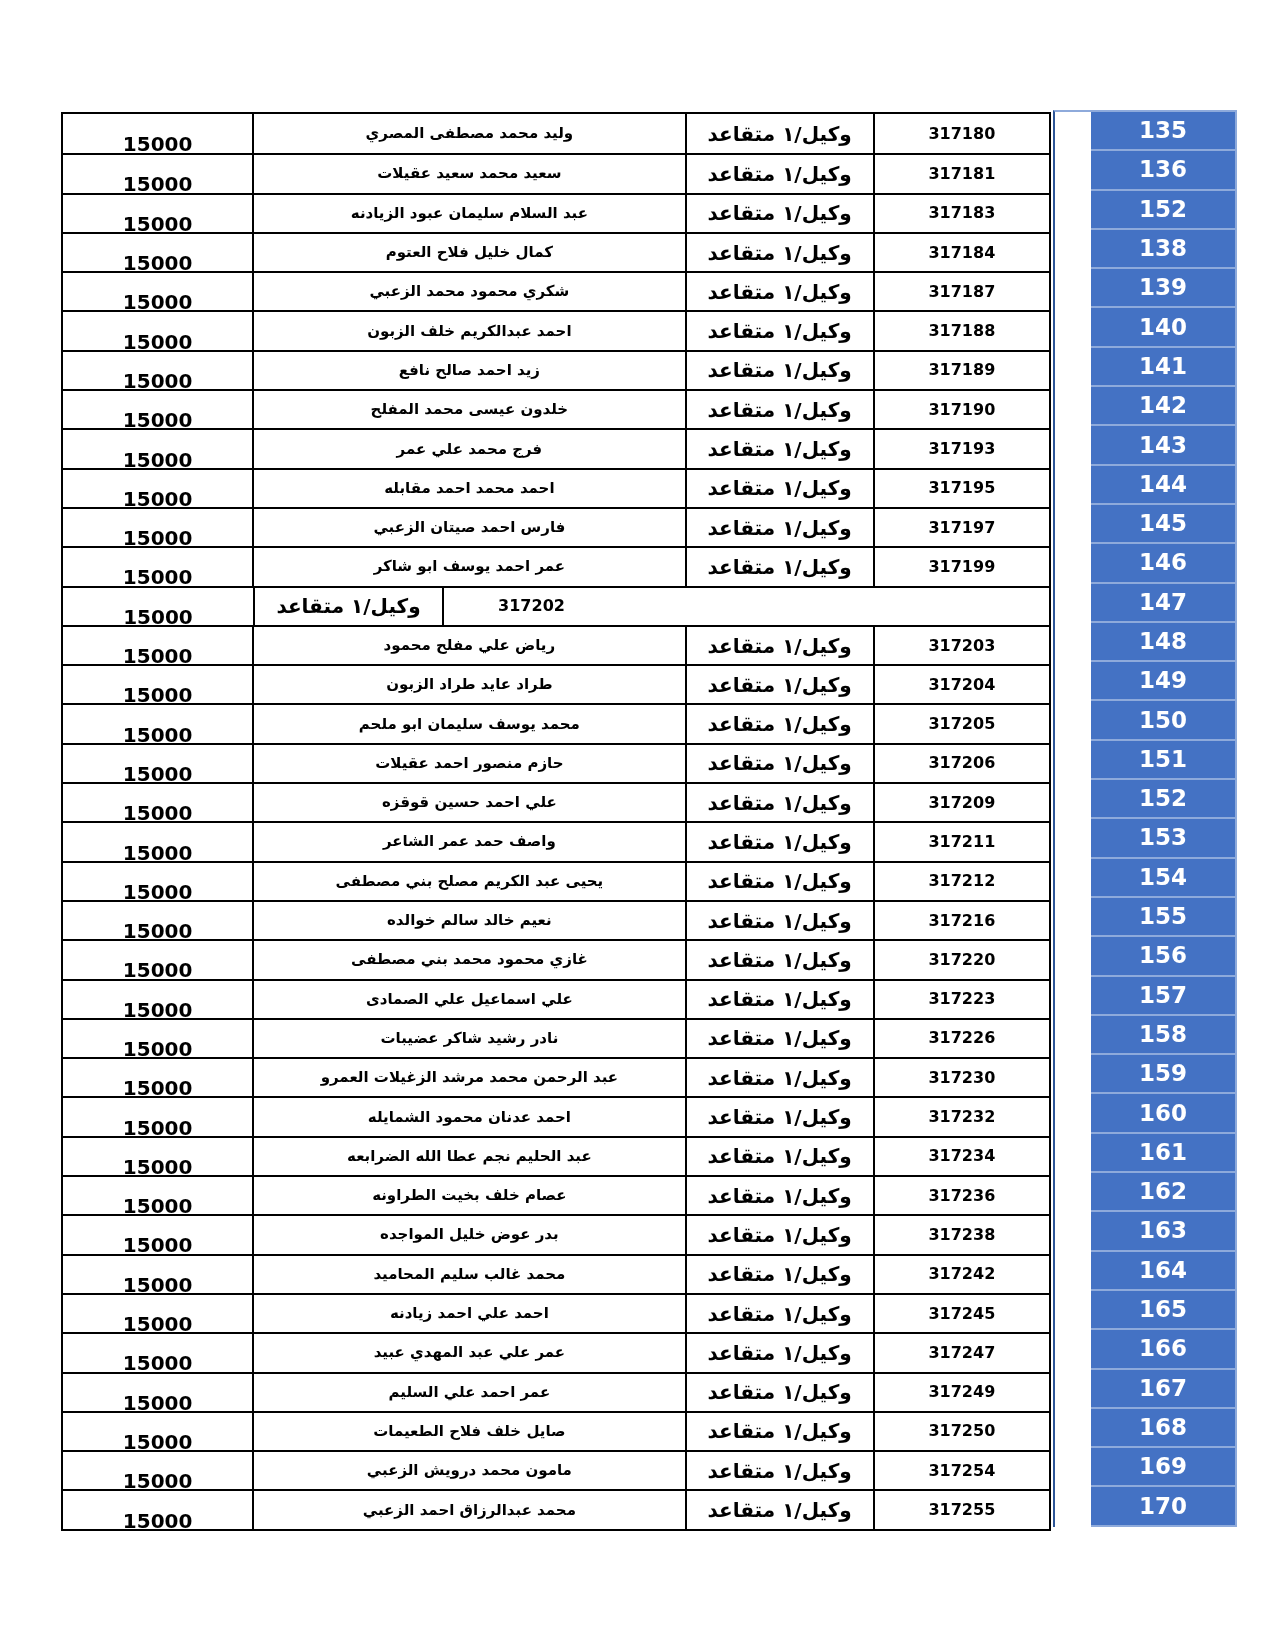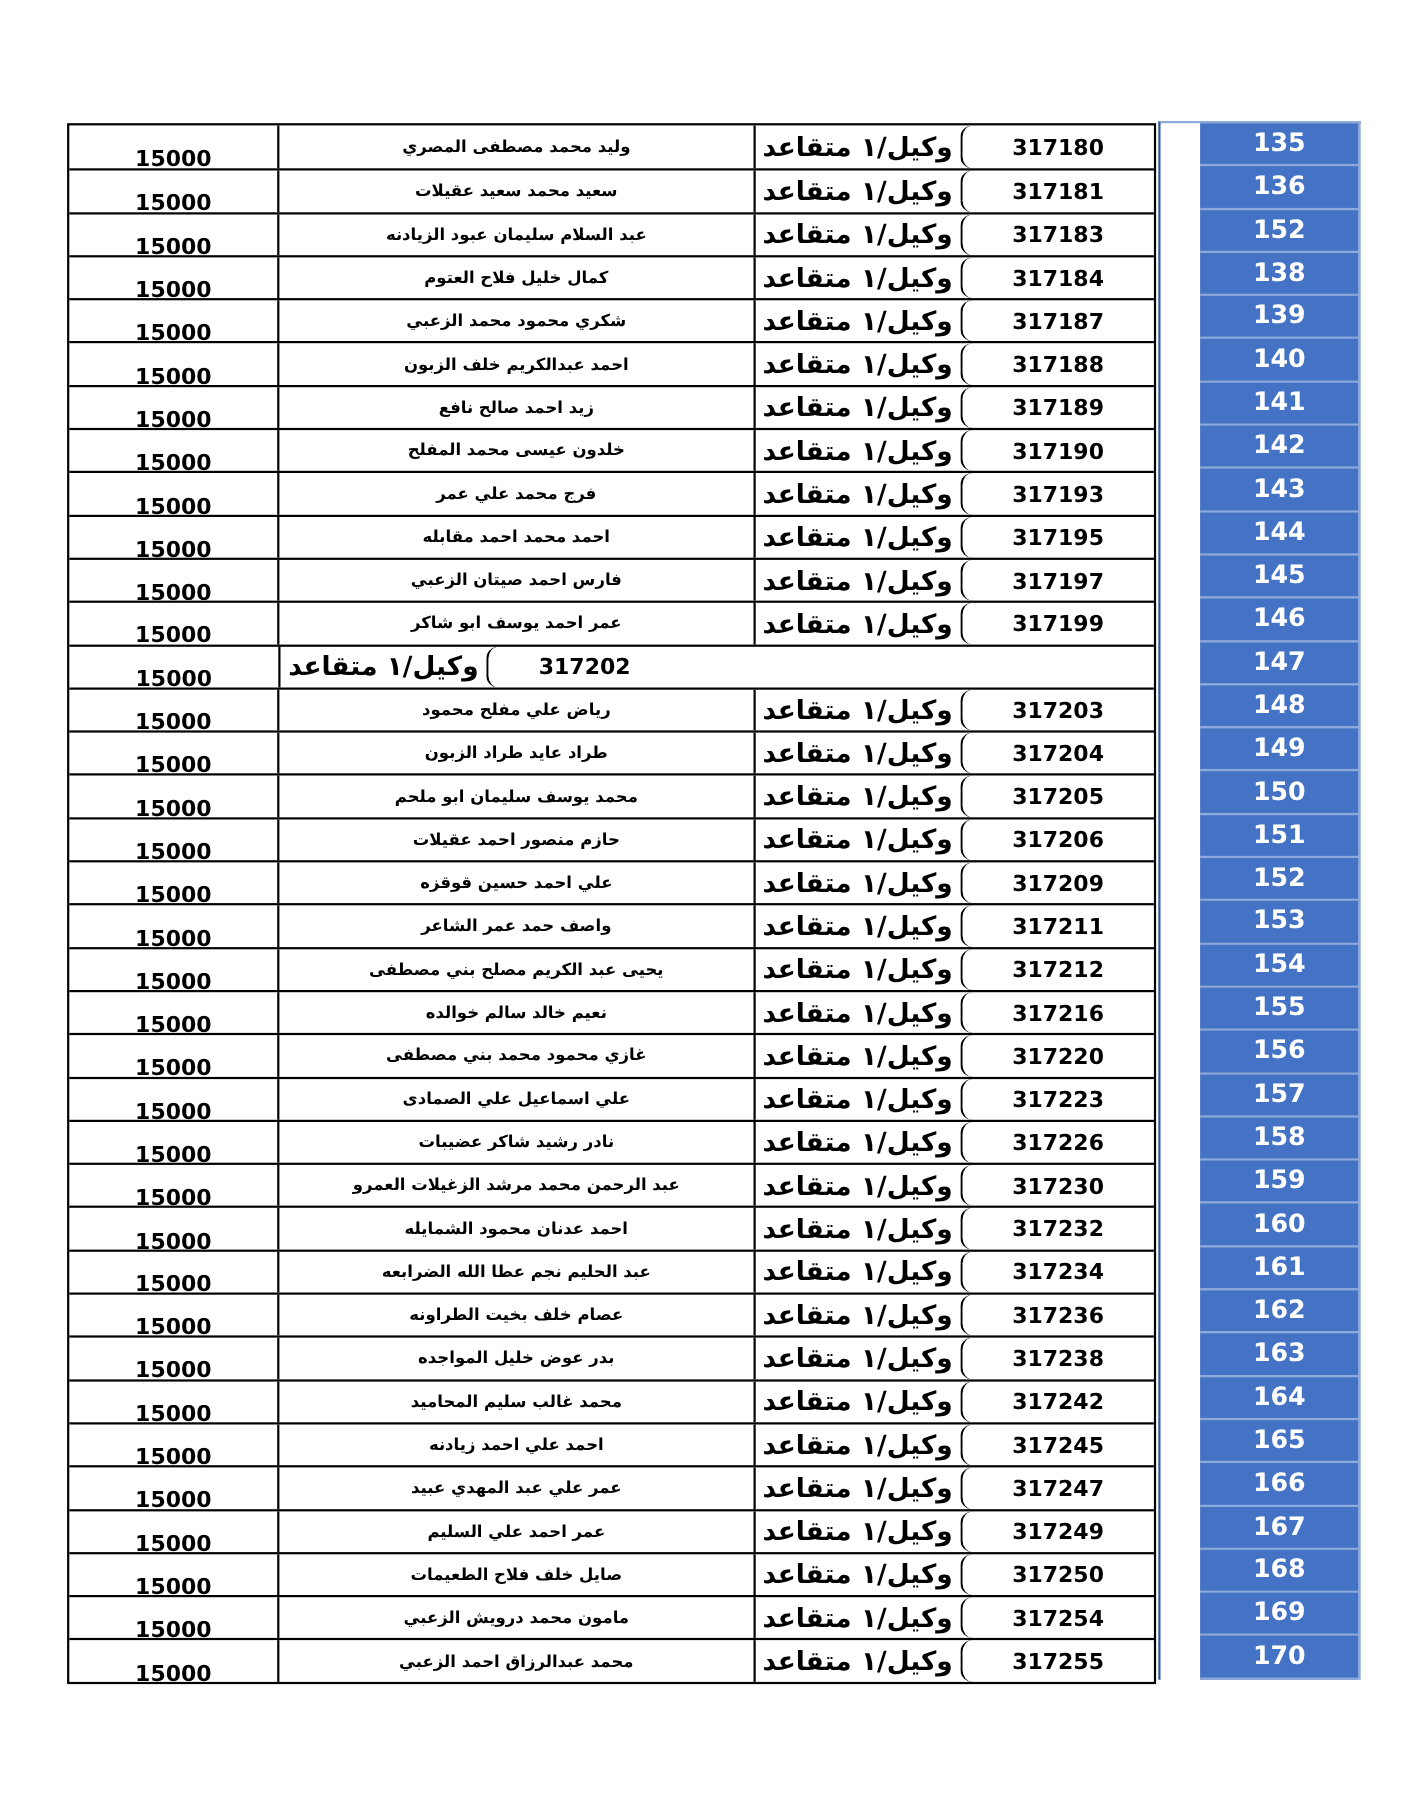--- a/index.html
+++ b/index.html
@@ -52,29 +52,28 @@
   .cell.name {
     width: 434px;
     border-left: 2px solid var(--border, #000000);
     font-size: 15px;
     direction: rtl;
     padding: 0 8px;
   }
   .cell.rank {
     width: 189px;
     border-left: 2px solid var(--border, #000000);
-    font-size: 24px;
+    font-size: 20px;
     direction: rtl;
   }
   .cell.id {
     width: 177px;
     border-left: 2px solid var(--border, #000000);
-    font-size: 20px;
+    font-size: 16px;
     direction: ltr;
-    border-radius: 11px;
   }
   .num-col {
     width: 184px;
     margin-left: 2px;
     position: relative;
     top: -2px;
     border-top: 2px solid var(--blue-divider, #8EAADB);
     border-left: 2px solid var(--blue-edge, #2E5697);
     border-right: 2px solid var(--blue-divider, #8EAADB);
     padding-left: 36px;

